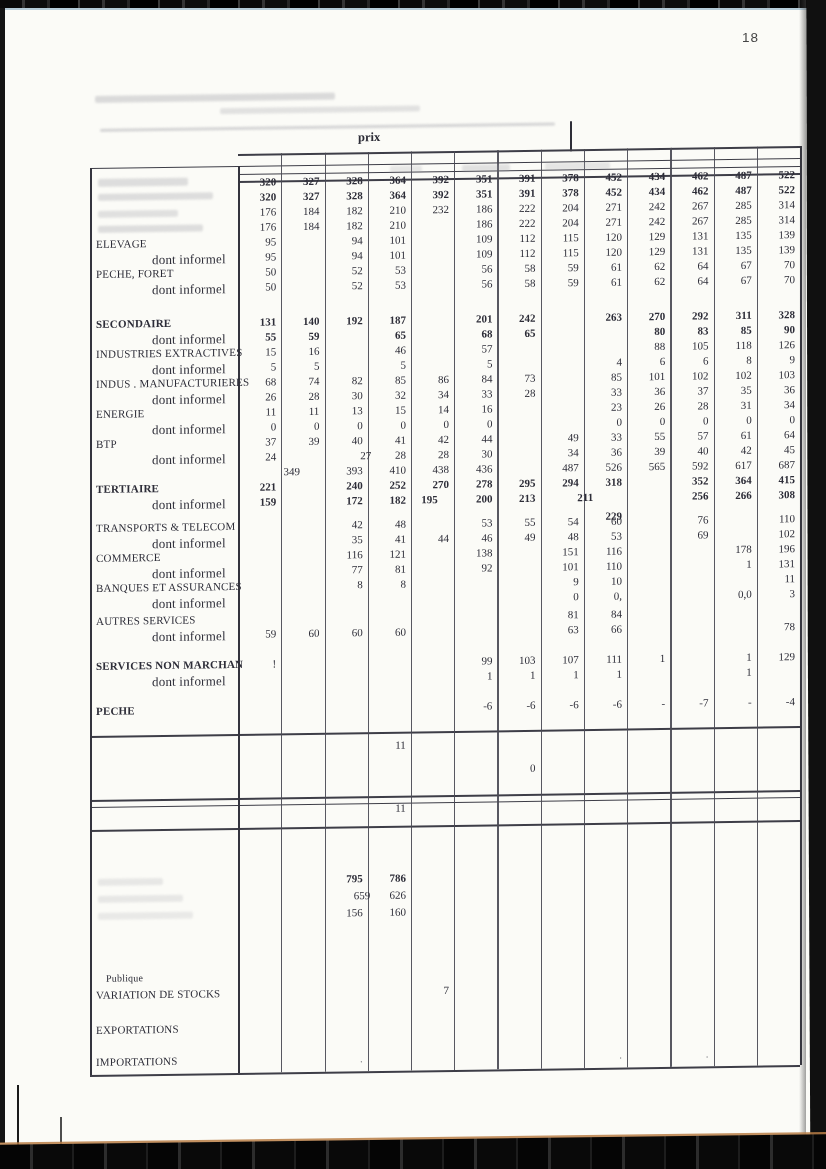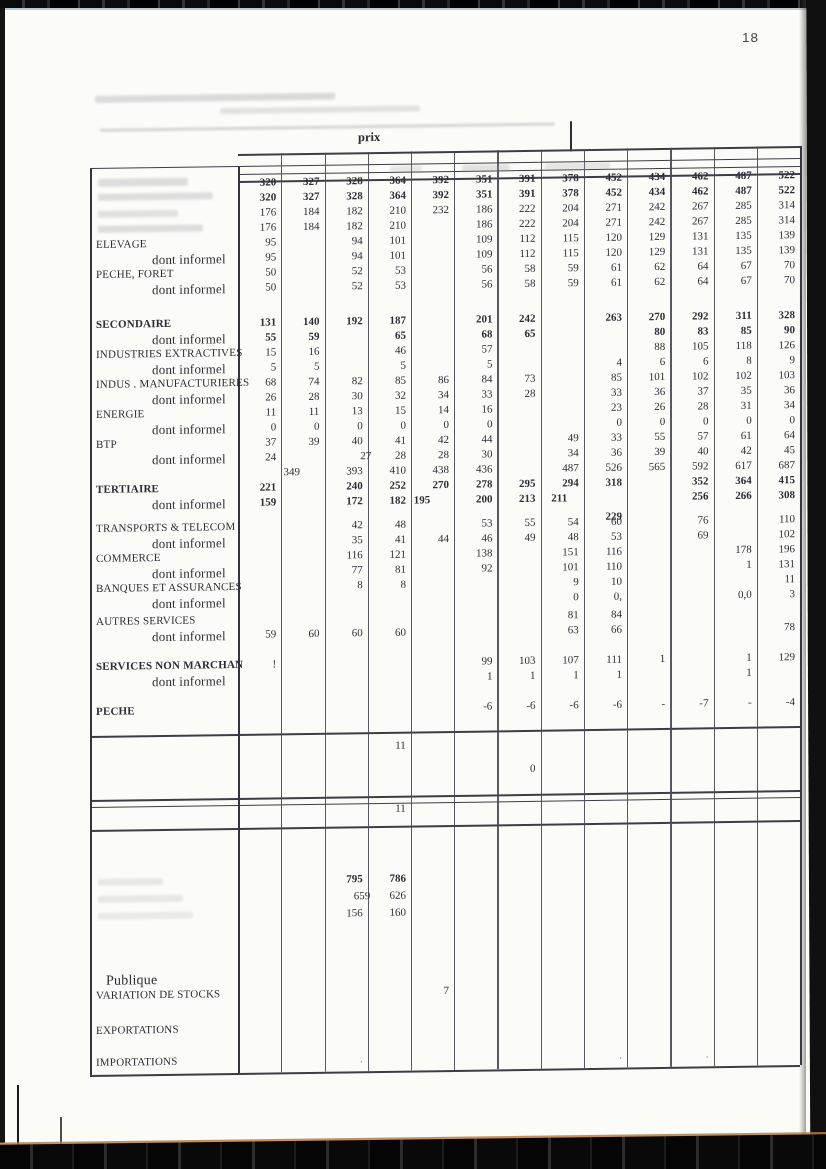--- a/index.html
+++ b/index.html
@@ -26,21 +26,21 @@
     transform:skewY(-0.8deg);transform-origin:0 0;}
   .prix{position:absolute;left:268px;top:-14px;font-size:12.5px;font-weight:700;color:#2c2c36;}
   .tick{position:absolute;left:480px;top:-20px;width:2px;height:30px;background:#2e2e38;}
   .hl{position:absolute;background:#3d3d47;}
   .vl{position:absolute;width:1.3px;background:#4a4a54;opacity:.92;}
   .vl.heavy{width:1.6px;background:#34343e;opacity:1;}
   .row{position:absolute;left:0;width:712px;height:14px;}
   .lbl{position:absolute;left:6px;top:0;font-size:11px;color:#2d2d38;letter-spacing:.2px;white-space:nowrap;}
   .lbl.indent{left:62px;font-size:13px;}
   .lbl.b{font-weight:700;}
-  .lbl.small{left:16px;font-size:14px;}
+  .lbl.small{left:16px;font-size:10px;}
   .val{position:absolute;top:0;font-size:11px;color:#2d2d38;text-align:right;white-space:nowrap;}
   .row.vb .val{font-weight:700;}
   .val.faint{opacity:.55;}
   .smudge{position:absolute;background:#9a9aa2;filter:blur(1px);border-radius:2px;}
 </style>
 </head>
 <body>
 
 <div class="page">
   <div class="edge-top"></div>
@@ -366,24 +366,24 @@
         <div class="val" style="left: 494.8px; width: 37.2px;">318</div>
         <div class="val" style="left: 581.3px; width: 37.2px;">352</div>
         <div class="val" style="left: 624.5px; width: 37.2px;">364</div>
         <div class="val" style="left: 667.8px; width: 37.2px;">415</div>
       </div>
       <div class="row vb" style="top: 350px;">
         <div class="lbl indent">dont informel</div>
         <div class="val" style="left: 149px; width: 37.2px;">159</div>
         <div class="val" style="left: 235.5px; width: 37.2px;">172</div>
         <div class="val" style="left: 278.7px; width: 37.2px;">182</div>
-        <div class="val" style="left: 303px; width: 37.2px;">195</div>
+        <div class="val" style="left: 321px; width: 37.2px; text-align: center;">195</div>
         <div class="val" style="left: 365.2px; width: 37.2px;">200</div>
         <div class="val" style="left: 408.4px; width: 37.2px;">213</div>
-        <div class="val" style="left: 440px; width: 37.2px;">211</div>
+        <div class="val" style="left: 466px; width: 37.2px;">211</div>
         <div class="val" style="left: 494.8px; width: 37.2px; margin-top: 19px;">229</div>
         <div class="val" style="left: 581.3px; width: 37.2px;">256</div>
         <div class="val" style="left: 624.5px; width: 37.2px;">266</div>
         <div class="val" style="left: 667.8px; width: 37.2px;">308</div>
       </div>
       <div class="row" style="top: 374px;">
         <div class="lbl">TRANSPORTS &amp; TELECOM</div>
         <div class="val" style="left: 235.5px; width: 37.2px;">42</div>
         <div class="val" style="left: 278.7px; width: 37.2px;">48</div>
         <div class="val" style="left: 365.2px; width: 37.2px;">53</div>

